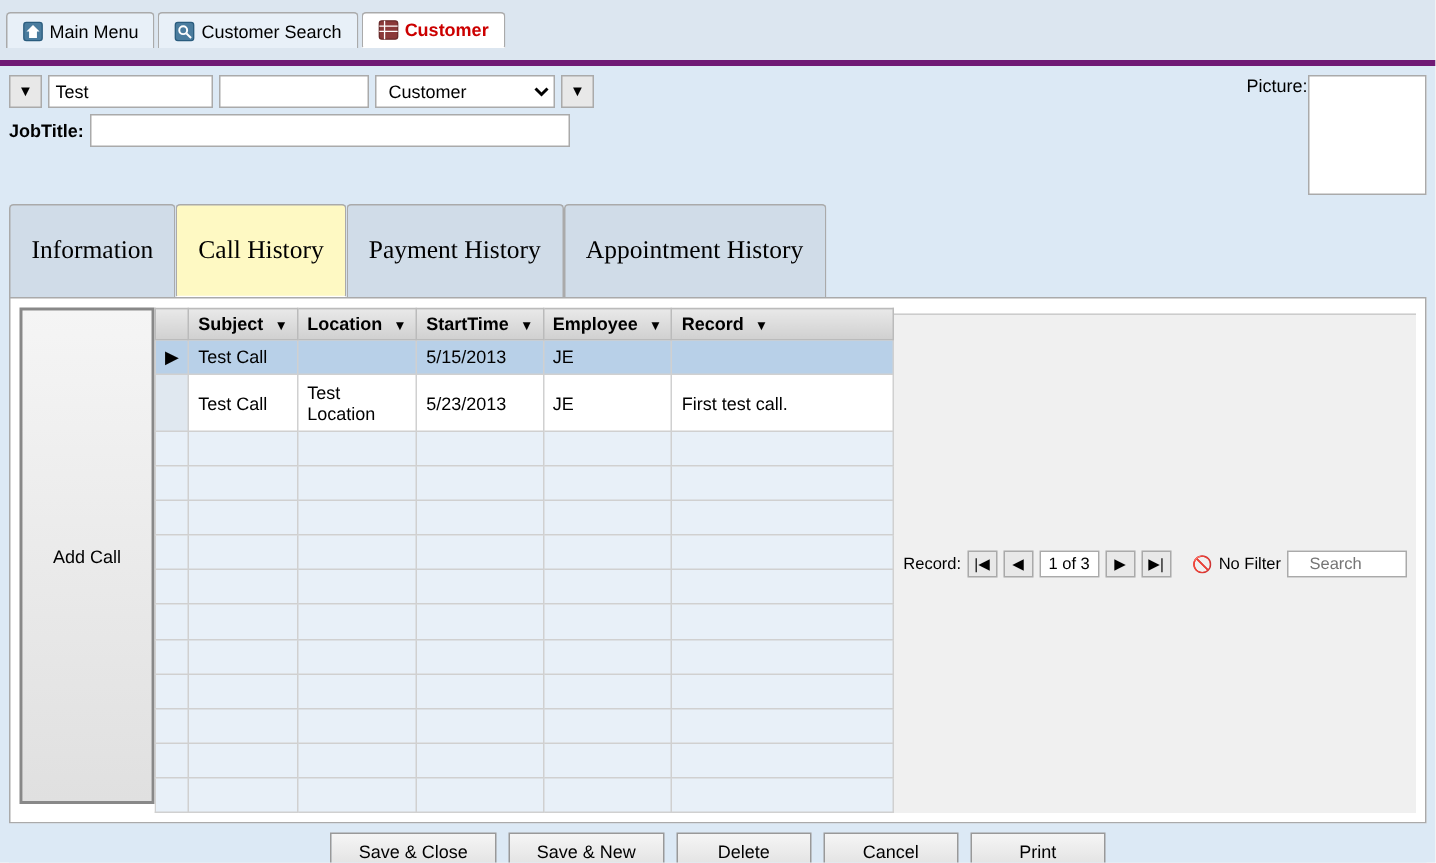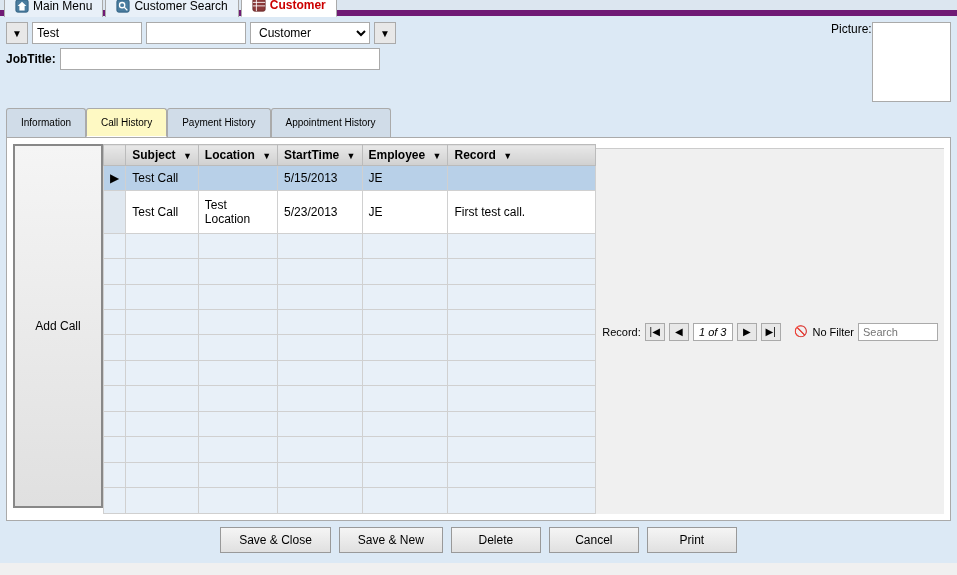--- a/index.html
+++ b/index.html
@@ -10,22 +10,22 @@
       width: 957px;
       height: 575px;
       overflow: hidden;
     }
 
     
     .title-bar {
       display: flex;
       align-items: center;
       background: #dce6f0;
-      border-bottom: 6px solid #701a75;
-      height: 16px;
+      border-bottom: 4px solid #701a75;
+      height: 44px;
       padding: 0 4px;
       gap: 2px;
     }
     .title-tab {
       display: flex;
       align-items: center;
       gap: 4px;
       padding: 3px 10px;
       border: 1px solid #aaa;
       border-bottom: none;
@@ -118,27 +118,28 @@
       background: #fff;
     }
 
     
     .content-tabs {
       display: flex;
       gap: 0;
       margin-bottom: 0;
     }
     .content-tab {
-      padding: 8px 14px;
+      padding: 20px 14px;
       border: 1px solid #aaa;
       border-bottom: none;
       background: #d0dce8;
       cursor: pointer;
-      font-size: 10px;
+      font-size: 17px;
       border-radius: 3px 3px 0 0;
+      font-family: Liberation Serif, serif;
     }
     .content-tab.active {
       background: #fef9c3;
       border-bottom: 1px solid #fff;
       z-index: 1;
       text-align: right;
     }
 
     
     .tab-content {
@@ -230,34 +231,33 @@
       display: flex;
       align-items: center;
       justify-content: center;
     }
     .nav-record-input {
       border: 1px solid #aaa;
       width: 40px;
       height: 18px;
       text-align: center;
       font-size: 11px;
-      font-style: italic;
     }
     .nav-filter {
       display: flex;
       align-items: center;
       gap: 4px;
       margin-left: 10px;
     }
     .nav-search-input {
       border: 1px solid #aaa;
       height: 18px;
       width: 80px;
       font-size: 11px;
-      padding: 1px 4px;
+      padding: 1px 14px;
     }
     .filter-icon {
       font-size: 11px;
       color: #888;
     }
 
     
     .bottom-buttons {
       display: flex;
       justify-content: center;

